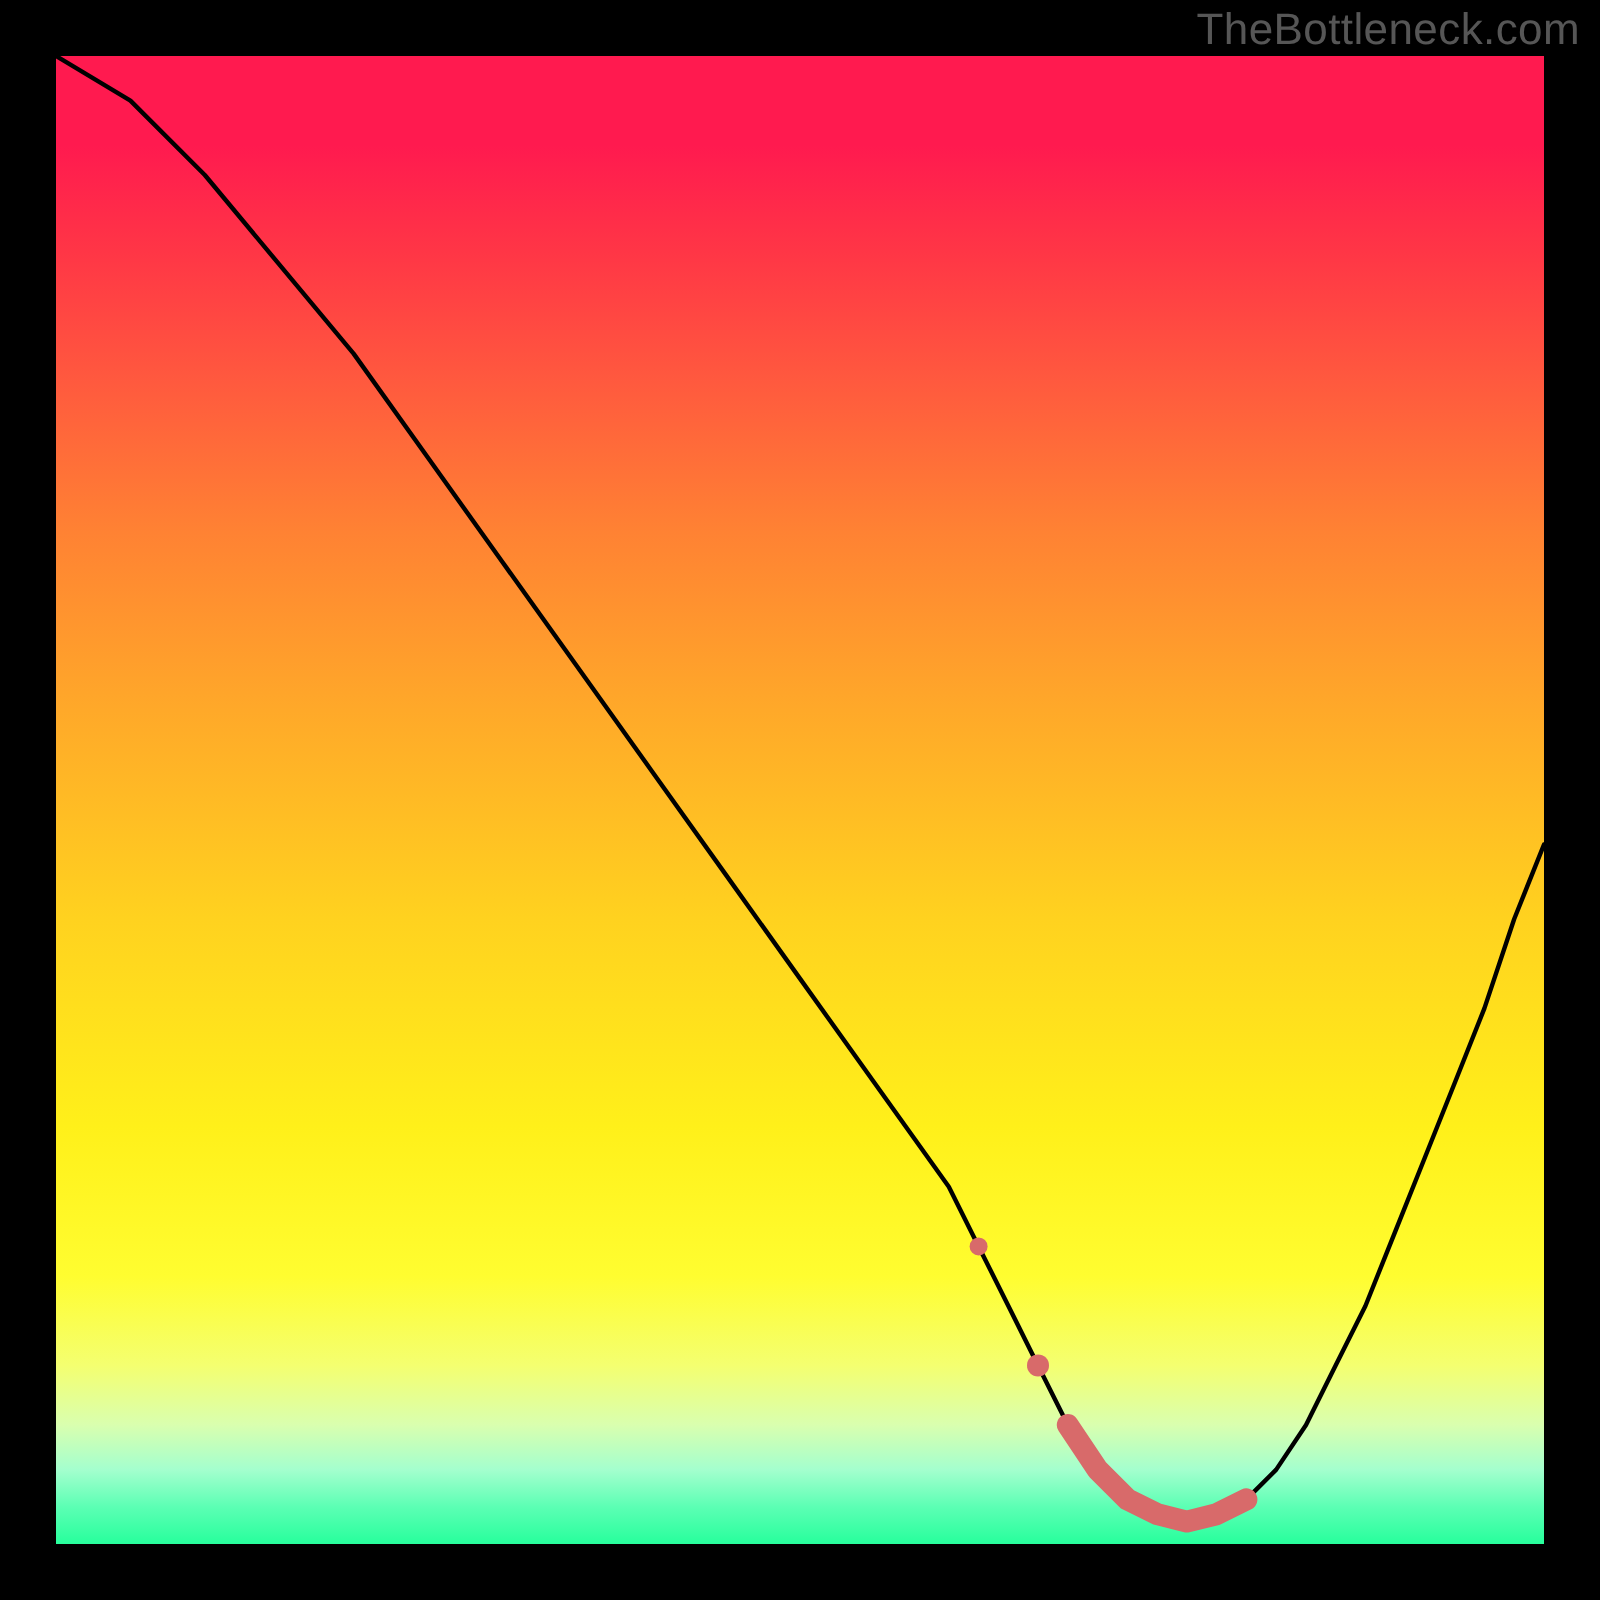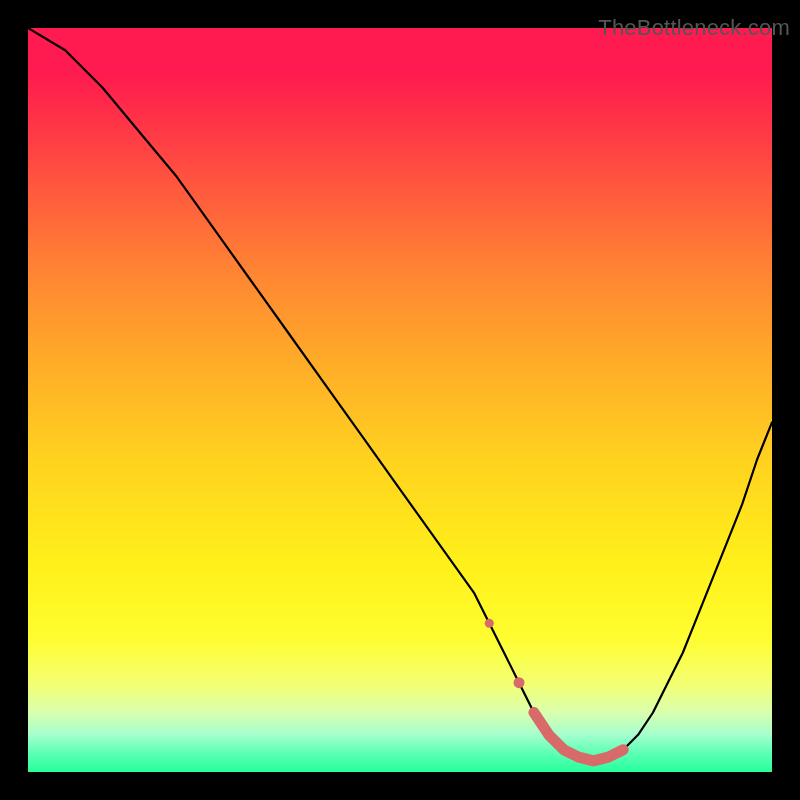--- a/index.html
+++ b/index.html
@@ -18,21 +18,20 @@
   }
   .watermark {
     position: absolute;
     top: 2px;
     right: 10px;
     font-family: Arial, Helvetica, sans-serif;
     font-size: 22px;
     color: #565656;
     letter-spacing: 0.2px;
     z-index: 10;
-    margin-top: 13px;
   }
   .plot {
     position: absolute;
     left: 28px;
     top: 28px;
     width: 744px;
     height: 744px;
     overflow: hidden;
   }
   .gradient {

